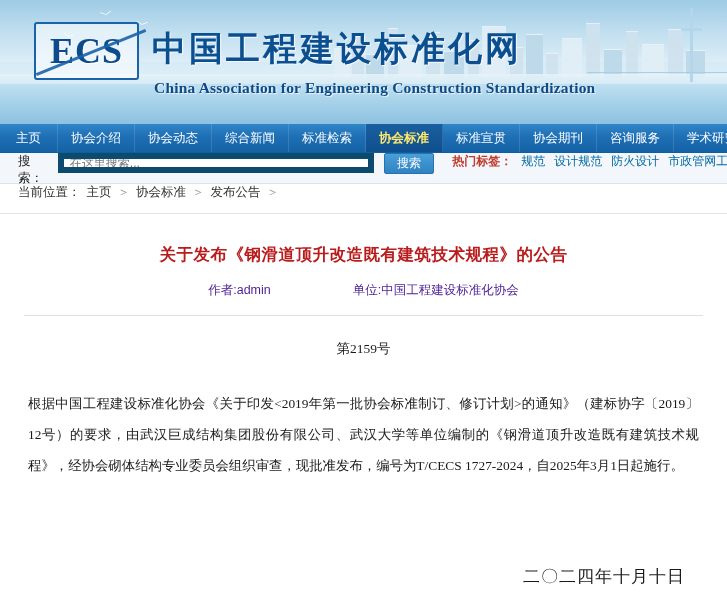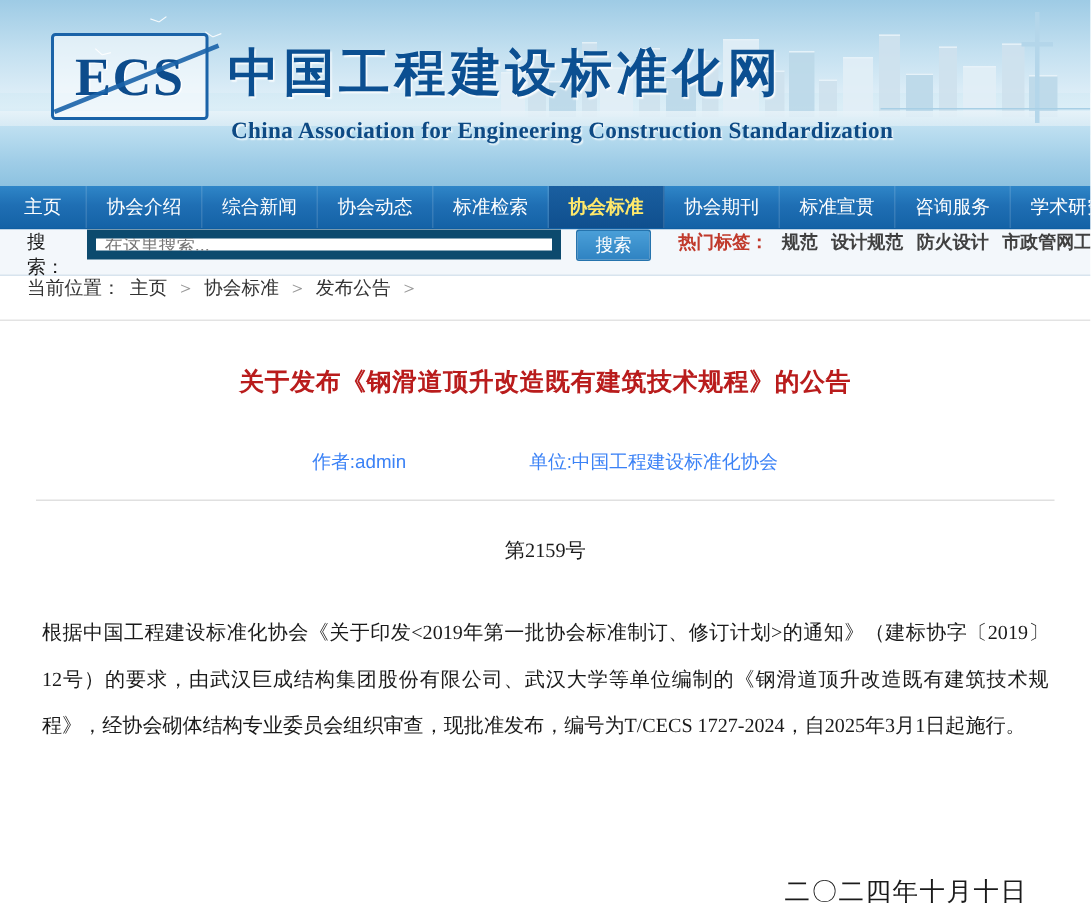--- a/index.html
+++ b/index.html
@@ -161,21 +161,21 @@
   }
   .hot-wrap {
     margin-left: 18px;
     display: flex; align-items: center; gap: 9px;
     font-size: 12px;
     color: #555555;
     white-space: nowrap;
     overflow: hidden;
   }
   .hot-label { color: #c0392b; font-weight: bold; }
-  .hot-tag { color: #404040; cursor: pointer; font-weight: bold; }
+  .hot-tag { color: #0369a1; cursor: pointer; }
 
   
   .crumb {
     width: 727px; height: 30px;
     background: #ffffff;
     border-bottom: 1px solid #e3e3e3;
     display: flex; 
     padding-left: 18px;
     font-size: 12.5px;
     color: #333333;
@@ -194,25 +194,25 @@
   .art-title {
     text-align: center;
     font-family: "Liberation Serif", serif;
     font-size: 16.5px;
     font-weight: bold;
     color: #b91c1c;
     letter-spacing: .5px;
     margin-top: 4px;
   }
   .art-meta {
-    margin-top: 34px;
+    margin-top: 16px;
     display: flex; align-items: center; justify-content: center;
     gap: 82px;
     font-size: 12.5px;
-    color: #3b82f6;
+    color: #4c1d95;
   }
   .meta-rule {
     margin: 16px 8px 0 8px;
     border-top: 1px solid #e0e0e0;
   }
   .doc-no {
     text-align: center;
     margin-top: 24px;
     font-size: 13.5px;
     color: #1a1a1a;
@@ -280,26 +280,26 @@
       <span class="slash"></span>
     </div>
 
     <div class="title-cn">中国工程建设标准化网</div>
     <div class="title-en">China Association for Engineering Construction Standardization</div>
   </div>
 
   <div class="nav">
     <div class="nav-item">主页</div>
     <div class="nav-item">协会介绍</div>
+    <div class="nav-item">协会动态</div>
     <div class="nav-item">综合新闻</div>
-    <div class="nav-item">协会动态</div>
     <div class="nav-item">标准检索</div>
     <div class="nav-item active">协会标准</div>
+    <div class="nav-item">标准宣贯</div>
     <div class="nav-item">协会期刊</div>
-    <div class="nav-item">标准宣贯</div>
     <div class="nav-item">咨询服务</div>
     <div class="nav-item">学术研究</div>
 
   </div>
 
   <div class="searchbar">
     <span class="search-label">搜索：</span>
     <input class="search-input" type="text" placeholder="在这里搜索..." style="">
     <button class="search-btn">搜索</button>
     <div class="hot-wrap">

